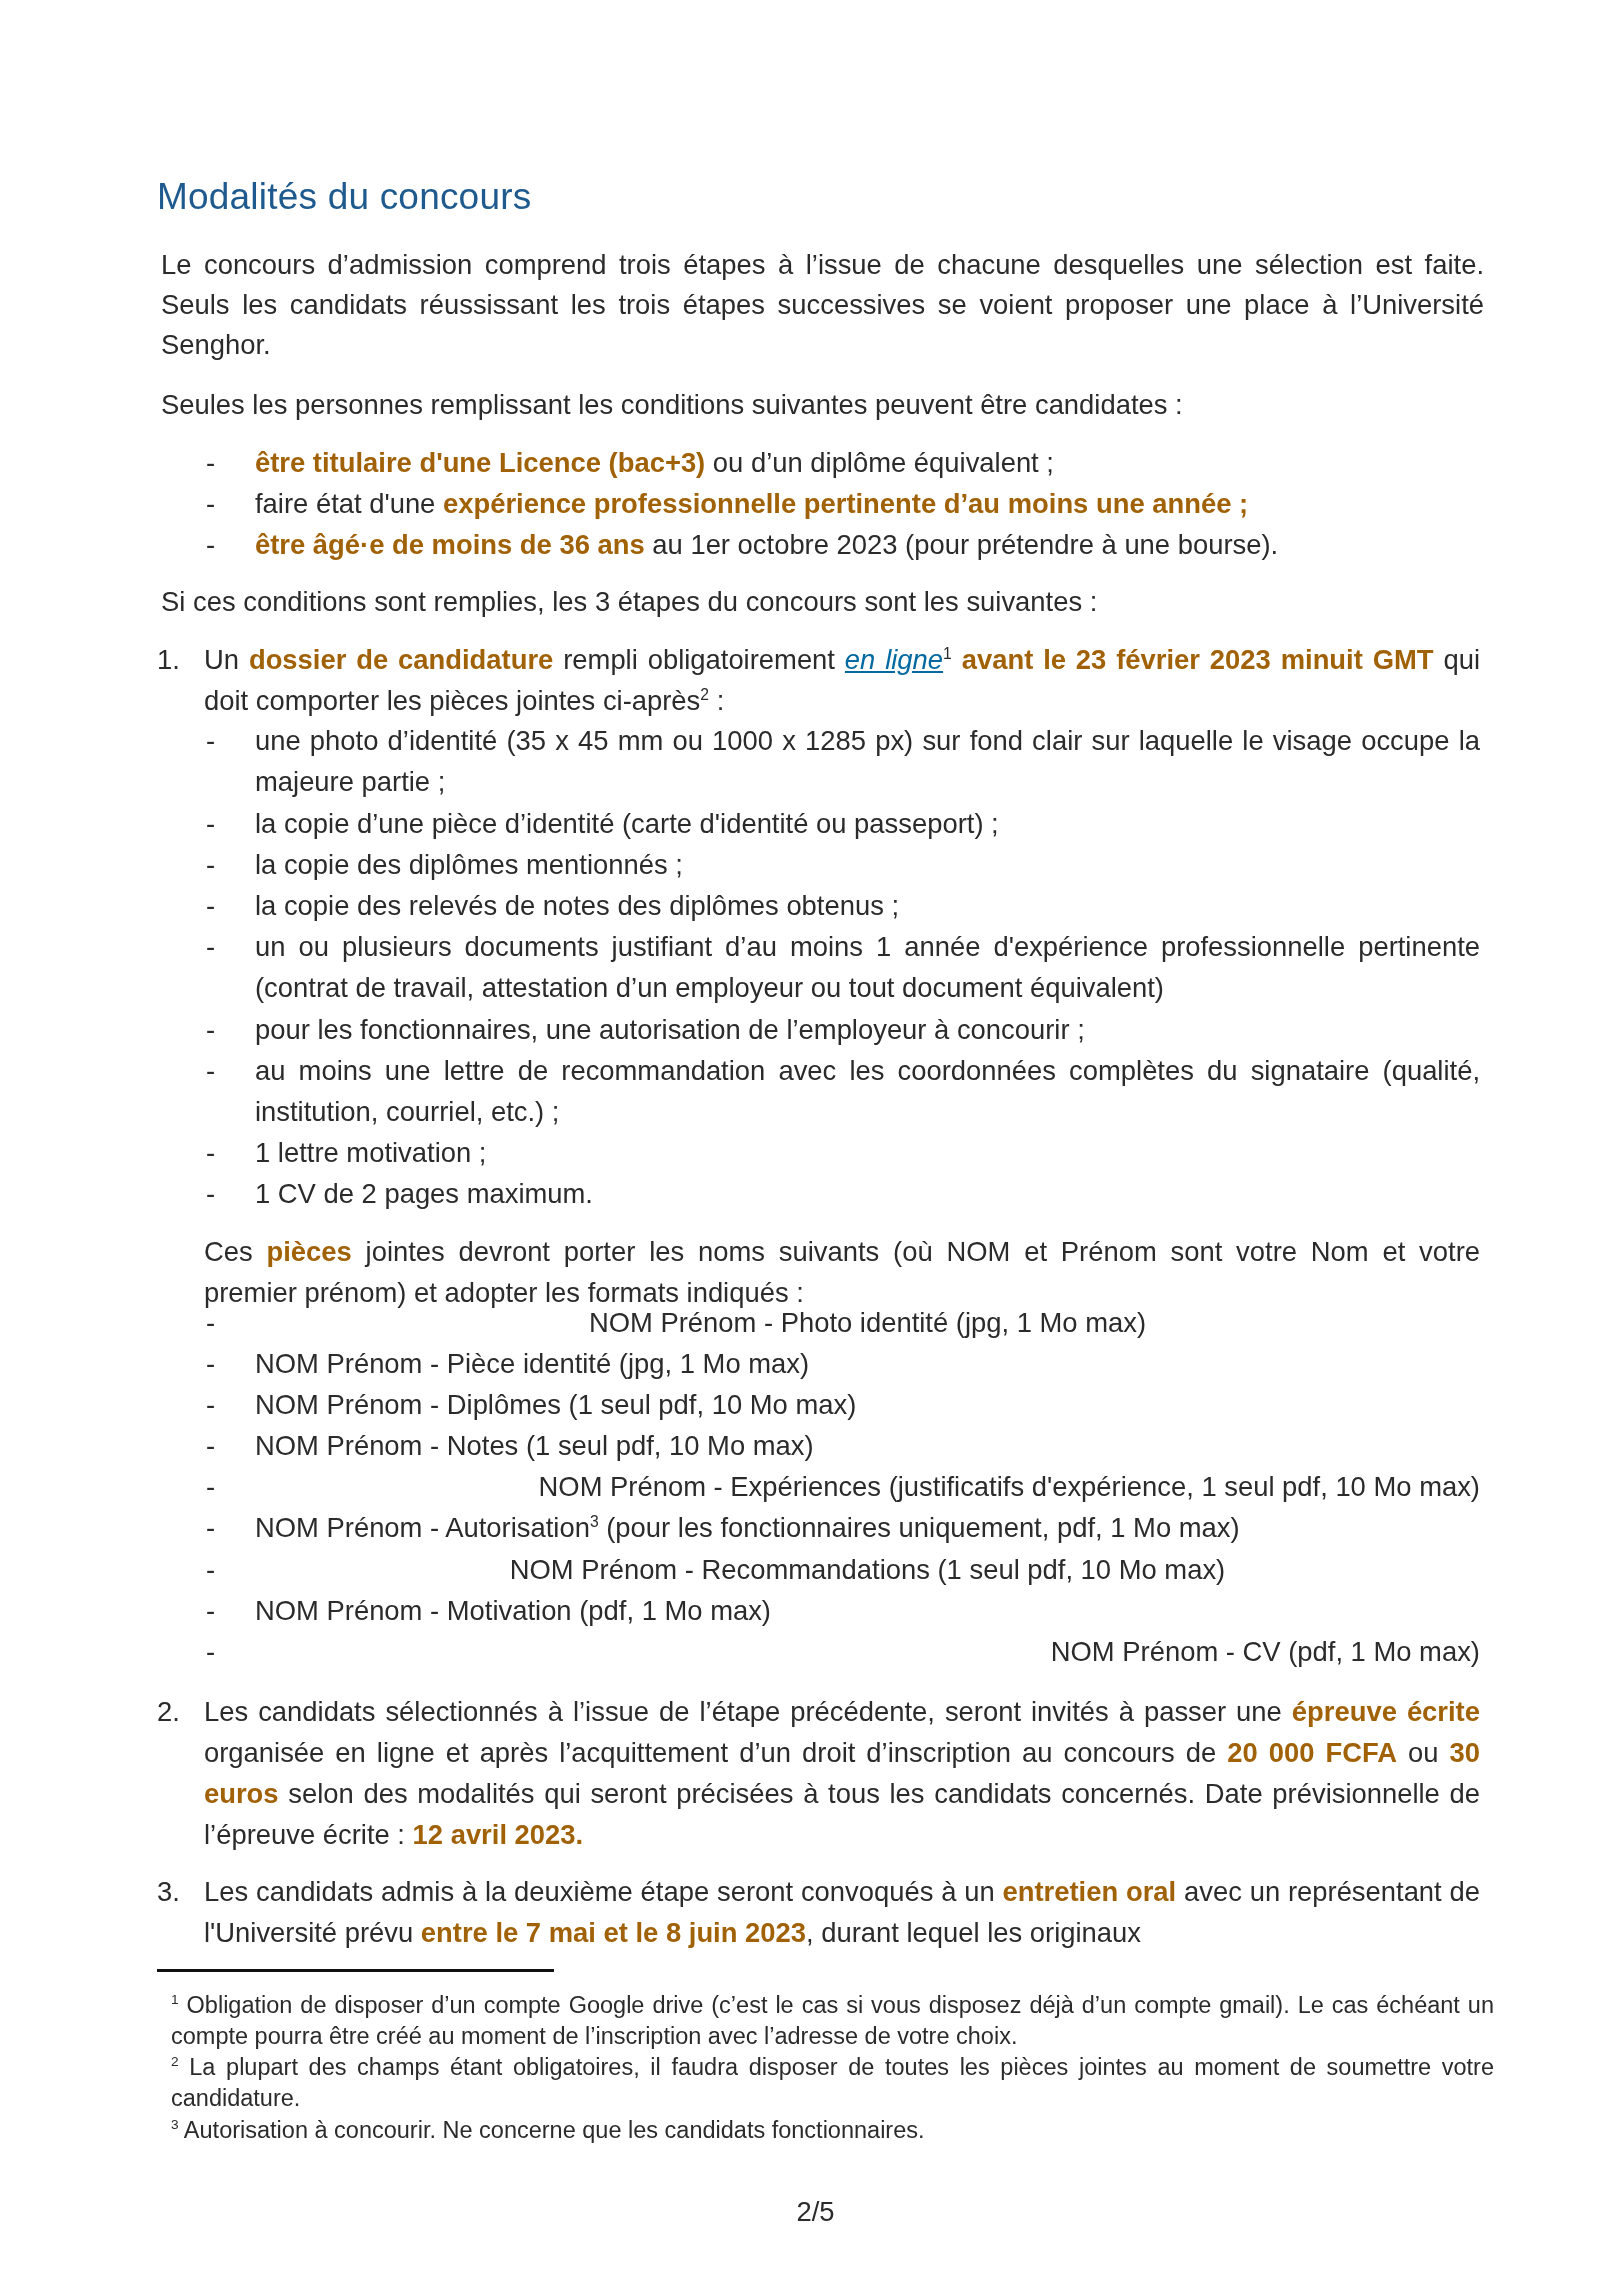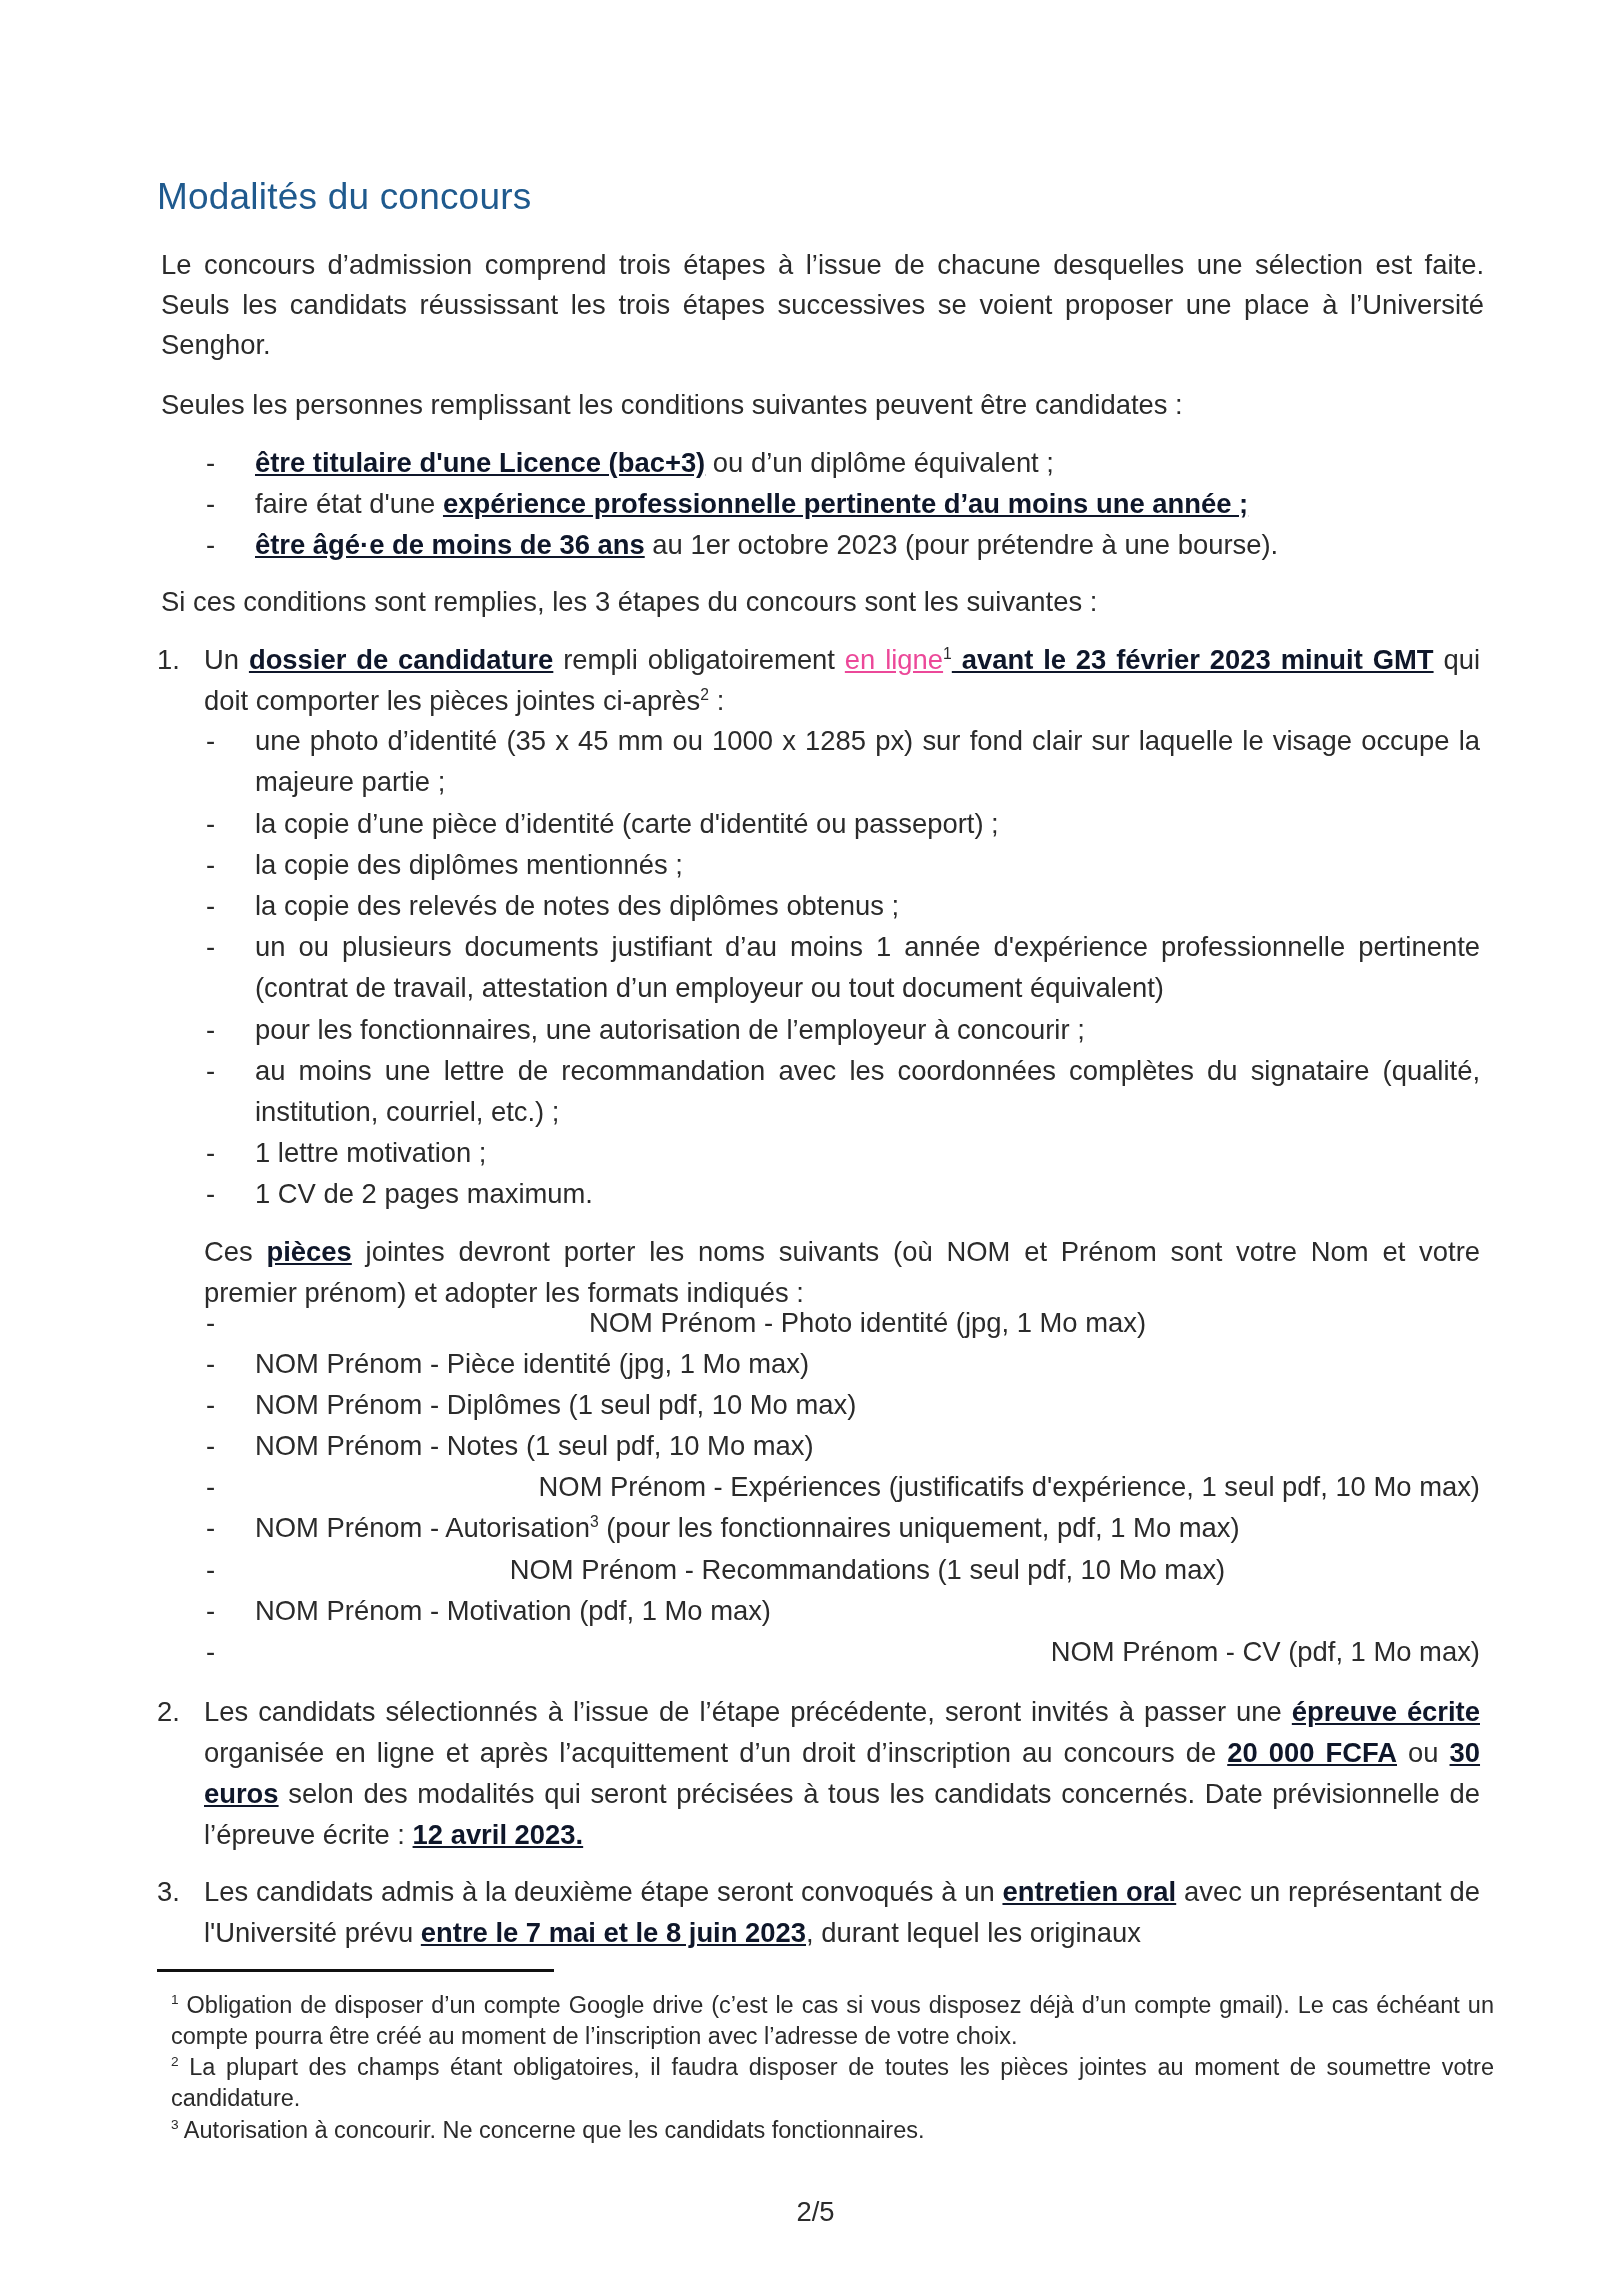--- a/index.html
+++ b/index.html
@@ -8,27 +8,27 @@
       font-family: "Liberation Sans", "DejaVu Sans", sans-serif;
       color: #2b2b2b;
     }
     .page { position: absolute; left: 157px; top: 0; width: 1323px; }
     .title {
       position: absolute; top: 176px; left: 0;
       font-size: 37px; color: #1f5a8e; font-weight: normal; margin: 0;
       letter-spacing: 0.2px;
     }
     .p { position: absolute; left: 4px; width: 1323px; font-size: 27.4px; line-height: 40px; text-align: justify; margin: 0; }
-    b { font-weight: bold; color: #0f172a; text-decoration: underline; }
+    b { font-weight: bold; color: #a16207; }
     .bullet { position: absolute; font-size: 27.4px; line-height: 41px; }
     .dash { position: absolute; left: 49px; }
     .bt { position: absolute; left: 98px; width: 1225px; text-align: justify; }
     .num { position: absolute; left: 0; }
     .nt { position: absolute; left: 47px; width: 1276px; text-align: justify; }
-    a.link { color: #ec4899; text-decoration: underline; }
+    a.link { color: #0369a1; text-decoration: underline; font-style: italic; }
     sup { font-size: 15.7px; line-height: 0; vertical-align: super; }
     .rule { position: absolute; left: 157px; top: 1969px; width: 397px; height: 2.9px; background: #111; }
     .fn { position: absolute; left: 171px; width: 1323px; font-size: 23.5px; line-height: 31px; text-align: justify; }
     .fn sup { font-size: 13.7px; }
     .pagenum { position: absolute; left: 4px; width: 1623px; top: 2196px; text-align: center; font-size: 27.4px; }
   </style>
 </head>
 <body>
 
 <div class="page">

